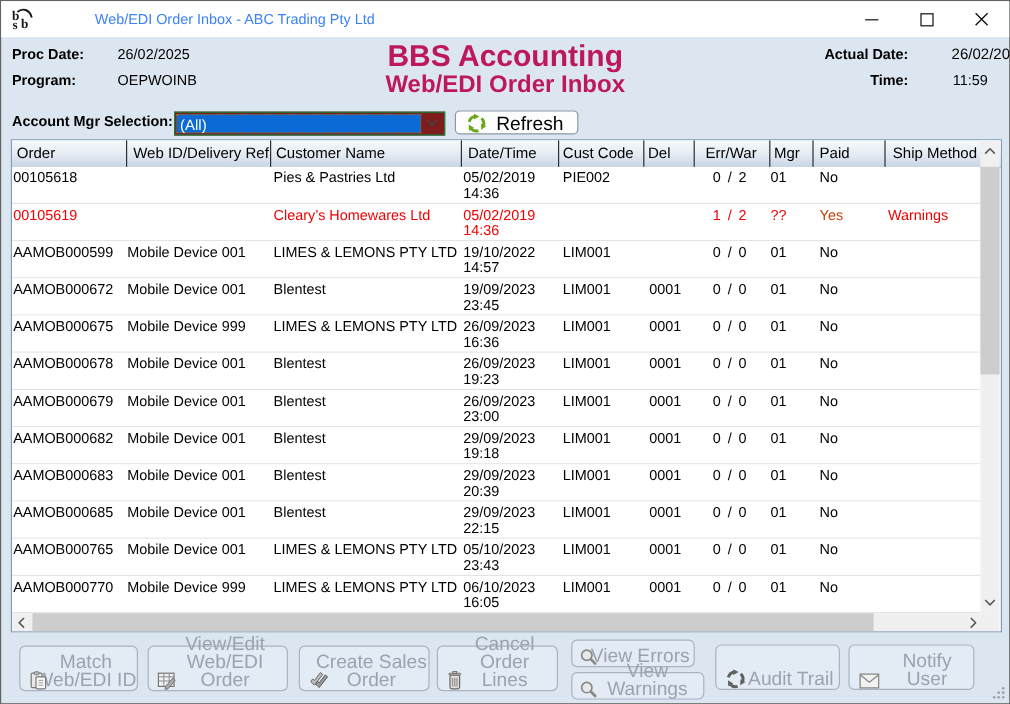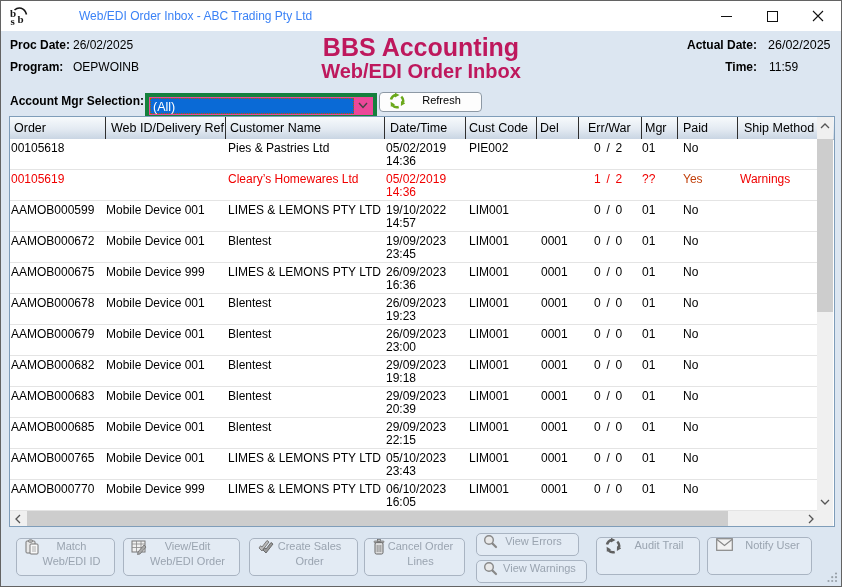--- a/index.html
+++ b/index.html
@@ -10,22 +10,22 @@
 .tbtn{position:absolute;top:0;width:46px;height:30px;}
 #grid{position:absolute;left:8px;top:115px;width:824px;height:409px;border:1px solid #7f9db9;background:#fff;}
 #ghead{position:absolute;left:0;top:0;width:824px;height:22px;background:linear-gradient(#f7fafc,#e3eaf2 55%,#c9d5e3);border-bottom:1px solid #aebbca;}
 #ghead span{position:absolute;top:4px;font-size:12.5px;color:#000;white-space:nowrap;}
 .hsep{position:absolute;top:0;width:1px;height:22px;background:#2e2e2e;}
 .row{position:absolute;left:0;width:807px;height:30px;background:#fff;border-bottom:1px solid #e4e4e4;}
 .row span{position:absolute;top:3px;font-size:12px;color:#000;white-space:nowrap;line-height:13px;}
 .red span{color:#f00000;}
 .c1{left:1px}.c2{left:96px}.c3{left:218px}.c4{left:376px}.c5{left:459px}.c6{left:531px}.c7{left:584px;letter-spacing:1.2px}.c8{left:632px}.c9{left:673px}.c10{left:730px}
 .lbl{position:absolute;font-size:12px;font-weight:bold;color:#000;white-space:nowrap;}
-.val{position:absolute;font-size:12px;color:#000;white-space:nowrap;}
-.btn{position:absolute;border:1px solid #a9b4c2;border-radius:5px;background:#e3ebf4;color:#9aa4b0;font-size:11px;display:flex;align-items:flex-start;}
+.val{position:absolute;font-size:12px;color:#000;white-space:nowrap;margin-left:25px;}
+.btn{position:absolute;border:1px solid #a9b4c2;border-radius:5px;background:#e3ebf4;color:#9aa4b0;font-size:16px;display:flex;align-items:flex-end;}
 .btn>svg{position:absolute;}
 .btn .txt{width:100%;}
 .btn .txt{flex:1;text-align:center;line-height:15px;box-sizing:border-box;padding-left:12px;}
 .vsb{position:absolute;background:#f0f0f0;}
 .thumb{position:absolute;background:#cdcdcd;}
 </style>
 </head>
 <body>
 <div id="win">
   <div id="titlebar">
@@ -55,21 +55,21 @@
   <div class="val" style="left:72px;top:59px">OEPWOINB</div>
   <div class="lbl" style="right:84px;top:37px">Actual Date:</div>
   <div class="val" style="left:767px;top:37px;font-size:12.5px">26/02/2025</div>
   <div class="lbl" style="right:84px;top:59px">Time:</div>
   <div class="val" style="left:768px;top:59px">11:59</div>
 
   <div style="position:absolute;left:0;width:840px;top:32px;text-align:center;font-size:25px;font-weight:bold;color:#be185d">BBS Accounting</div>
   <div style="position:absolute;left:0;width:840px;top:59px;text-align:center;font-size:20px;font-weight:bold;color:#be185d">Web/EDI Order Inbox</div>
 
   <div class="lbl" style="left:9px;top:93px">Account Mgr Selection:</div>
-  <div id="combo" style="position:absolute;left:144px;top:92px;width:224px;height:18px;background:#ec4899;border:4px solid #15803d;text-align:right;">
+  <div id="combo" style="position:absolute;left:144px;top:92px;width:224px;height:18px;background:#7f1d1d;border:1px solid #15803d;text-align:right;">
     <div style="position:absolute;left:1px;top:1px;width:204px;height:16px;background:#0a6ad6;outline:1px dotted #b35900;outline-offset:-1px;">
       <span style="position:absolute;left:3px;top:2px;font-size:12.5px;color:#fff">(All)</span>
     </div>
     <svg style="position:absolute;right:5px;top:5px" width="10" height="7" viewBox="0 0 10 7">
         <path d="M1 1 L5 5.5 L9 1" stroke="#444" stroke-width="1.4" fill="none"></path>
       </svg>
   </div>
   <div class="btn" style="left:378px;top:91px;width:101px;height:18px;background:#fdfdfd;border:1px solid #8d99a5;border-radius:4px;color:#000;">
     <svg style="left:9px" width="16" height="16" viewBox="-16 -16 32 32">
       <defs>

